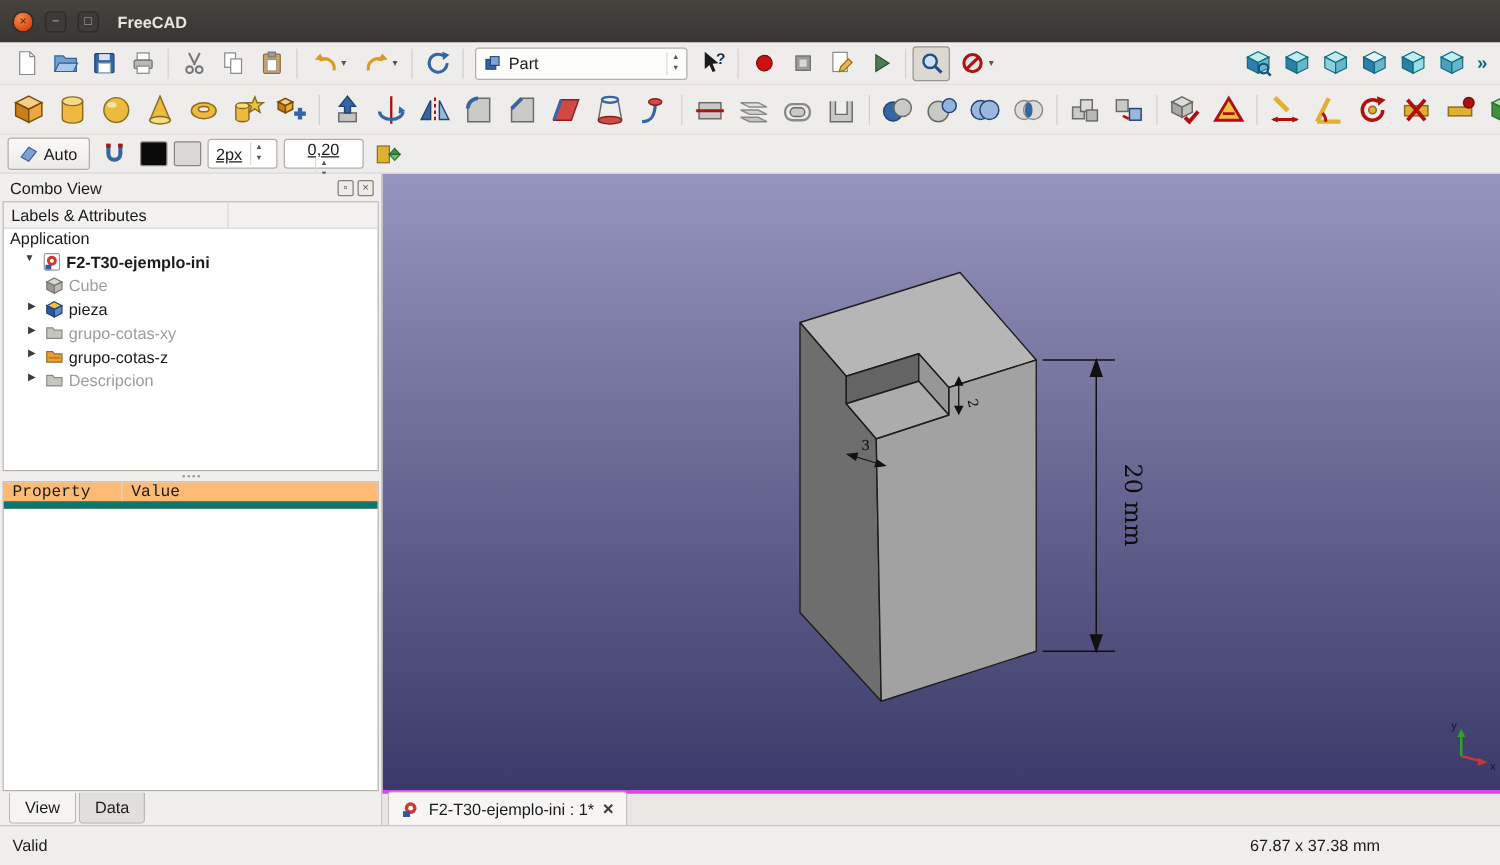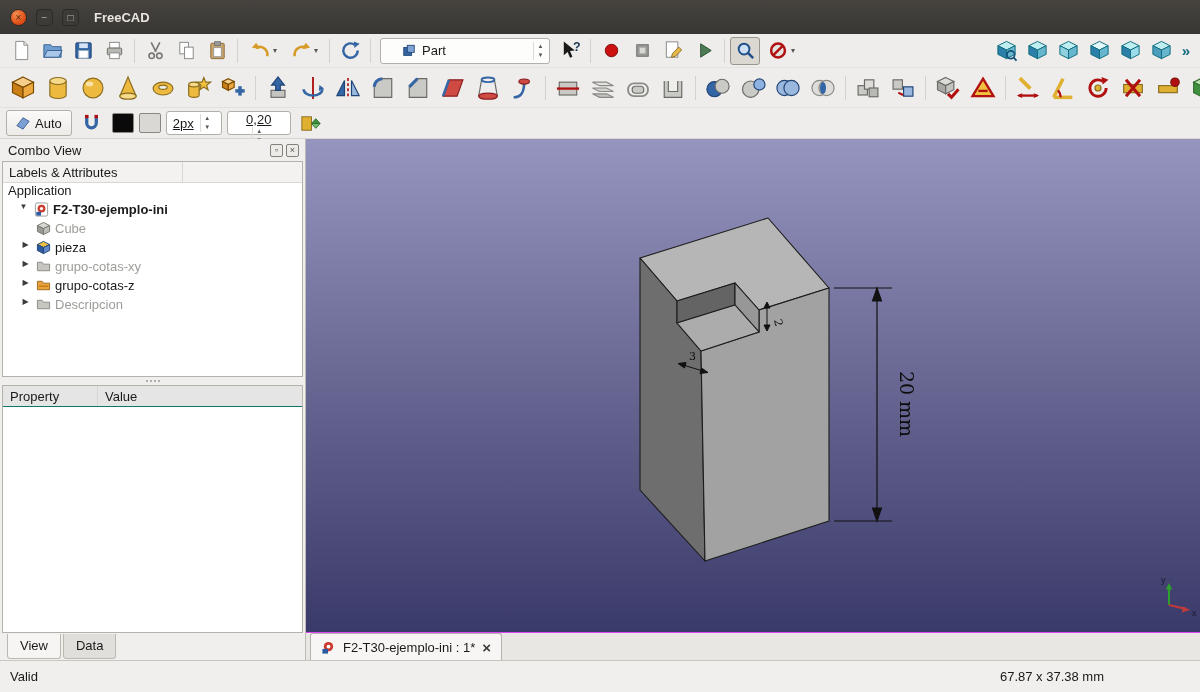--- a/index.html
+++ b/index.html
@@ -27,21 +27,21 @@
   .r2 .tb { width:34px; height:34px; }
   .r2 .tb svg { width:28px; height:28px; }
   .tb.wide { width:40px; gap:1px; }
   .tb.pressed { border:1px solid #9a958d; background:#DBD7D1; }
   .caret { font-size:8px; color:#555; }
   .sep { width:1px; height:24px; background:#D4D1CC; margin:0 4px; flex:none; }
   .right-group { margin-left:auto; display:flex; align-items:center; gap:1px; }
   .overflow { color:#0f6b7d; font-weight:bold; font-size:15px; padding:0 4px; }
 
   .combo { width:170px; height:26px; background:#FDFDFC; border:1px solid #B3B0AA;
-    border-radius:3px; display:flex; align-items:center; padding:0 2px 0 21px; gap:6px; margin:0 4px; }
+    border-radius:3px; display:flex; align-items:center; padding:0 2px 0 6px; gap:6px; margin:0 4px; }
   .combo .cval { flex:1; }
   .steps { width:14px; display:flex; flex-direction:column; align-items:center; border-left:1px solid #DDDAD5; }
   .steps span { font-size:6px; line-height:9px; color:#555; }
 
   .spin { height:24px; background:#fff; border:1px solid #B2AFAA; border-radius:3px;
     display:flex; align-items:center; }
   .spin .val { padding:0 6px;text-decoration:underline; }
   .swatch { width:22px; height:20px; border:1px solid #8a8782; border-radius:2px; }
   .btn { height:26px; border:1px solid #B3B0AA; border-radius:3px; background:linear-gradient(#FBFAF9,#EDEBE8);
     display:flex; align-items:center; gap:5px; padding:0 9px; }
@@ -66,33 +66,33 @@
   .trow { height:19px; display:flex; align-items:flex-start; gap:4px; }
   .trow .exp { width:13px; text-align:center; font-size:8px; color:#3c3c3c; flex:none; }
   .trow svg { width:15px; height:15px; flex:none; }
   .muted { color:#9c9c98; }
   .bold { font-weight:bold; }
   .ind1 { padding-left:5px; } .ind2 { padding-left:14px; } .ind3 { padding-left:16px; }
   .splitter { height:8px; display:flex; align-items:center; justify-content:center; gap:2px; }
   .splitter i { width:2px; height:2px; background:#9a978f; border-radius:50%; }
   .prop-wrap { flex:1; margin:0 2px; background:#fff; border:1px solid #B5B2AC;
     display:flex; flex-direction:column; min-height:0; }
-  .prop-header { height:21px; flex:none; background:#e5e5e5; border-bottom:1px solid #0f766e; display:flex; }
+  .prop-header { height:21px; flex:none; background:#fdba74; border-bottom:6px solid #0f766e; display:flex;font-family:Liberation Mono, monospace; }
   .prop-header .c1 { width:95px; border-right:1px solid #D9D7D3; display:flex; align-items:center; padding-left:7px; }
   .prop-header .c2 { flex:1; display:flex; align-items:center; padding-left:7px; }
   .bottom-tabs { height:27px; display:flex; align-items:center; padding-left:7px; gap:2px; }
   .btab { padding:4px 12px 5px; border:1px solid #BBB8B2; border-top:none;
     border-radius:0 0 3.5px 3.5px; background:#E1DFDB; }
   .btab.active { background:#F6F5F3; }
 
   
   .vp-col { flex:1; display:flex; flex-direction:column; min-width:0; }
   .viewport { flex:1; position:relative; min-height:0; }
   .viewport svg.scene { position:absolute; inset:0; width:100%; height:100%; display:block; }
-  .doc-tabs { height:28px; flex:none; background:#E9E7E3; border-top:1px solid #d946ef;
+  .doc-tabs { height:28px; flex:none; background:#E9E7E3; border-top:3px solid #d946ef;
     display:flex; align-items:flex-end; padding-left:4px; }
   .doc-tab { height:27px; display:flex; align-items:center; gap:7px; padding:0 10px;
     background:#F7F6F4; border:1px solid #B5B2AC; border-bottom:none; border-radius:3px 3px 0 0; }
   .doc-tab svg { width:15px; height:15px; }
   .tab-close { font-weight:bold; font-size:15px; color:#3c3c3c; line-height:1; }
 
   
   .statusbar { height:32px; flex:none; background:#F0EFED; border-top:1px solid #C9C6C0;
     display:flex; align-items:center; padding:0 10px; }
   .statusbar .sp { flex:1; }

